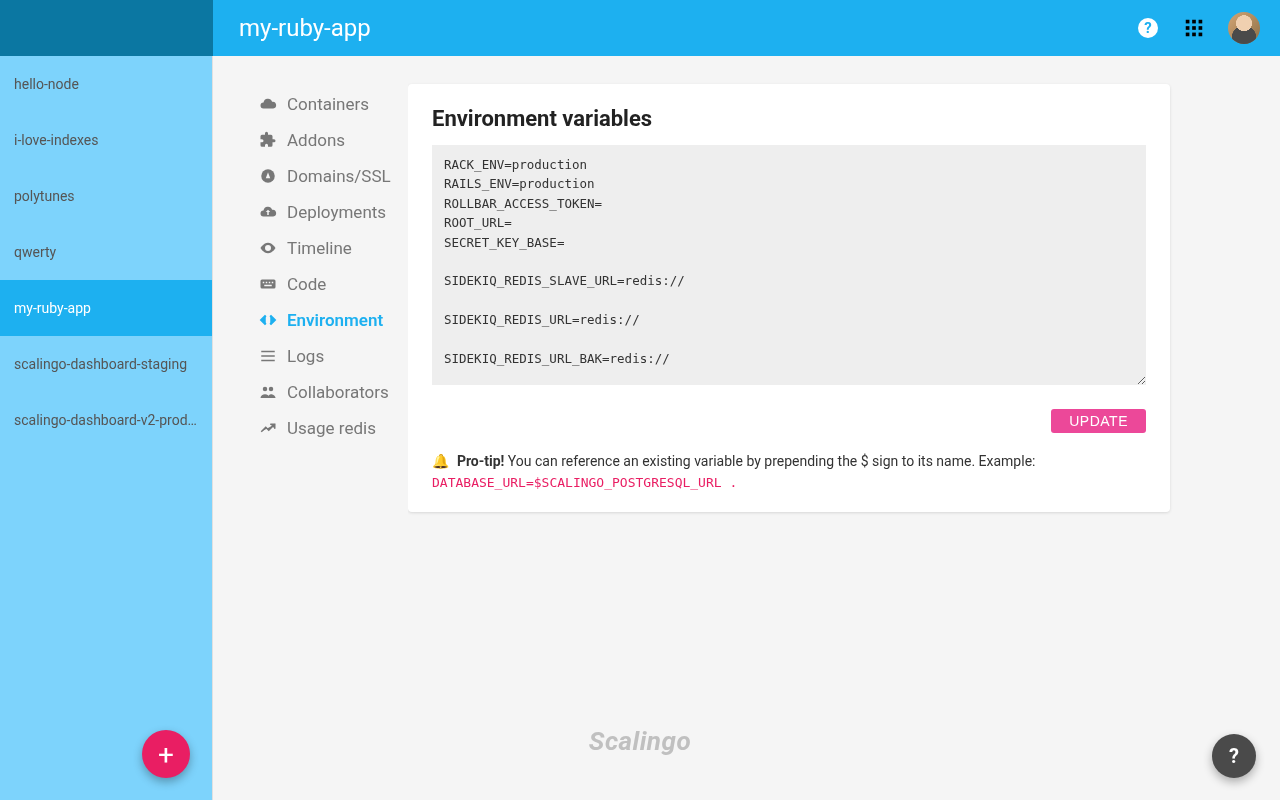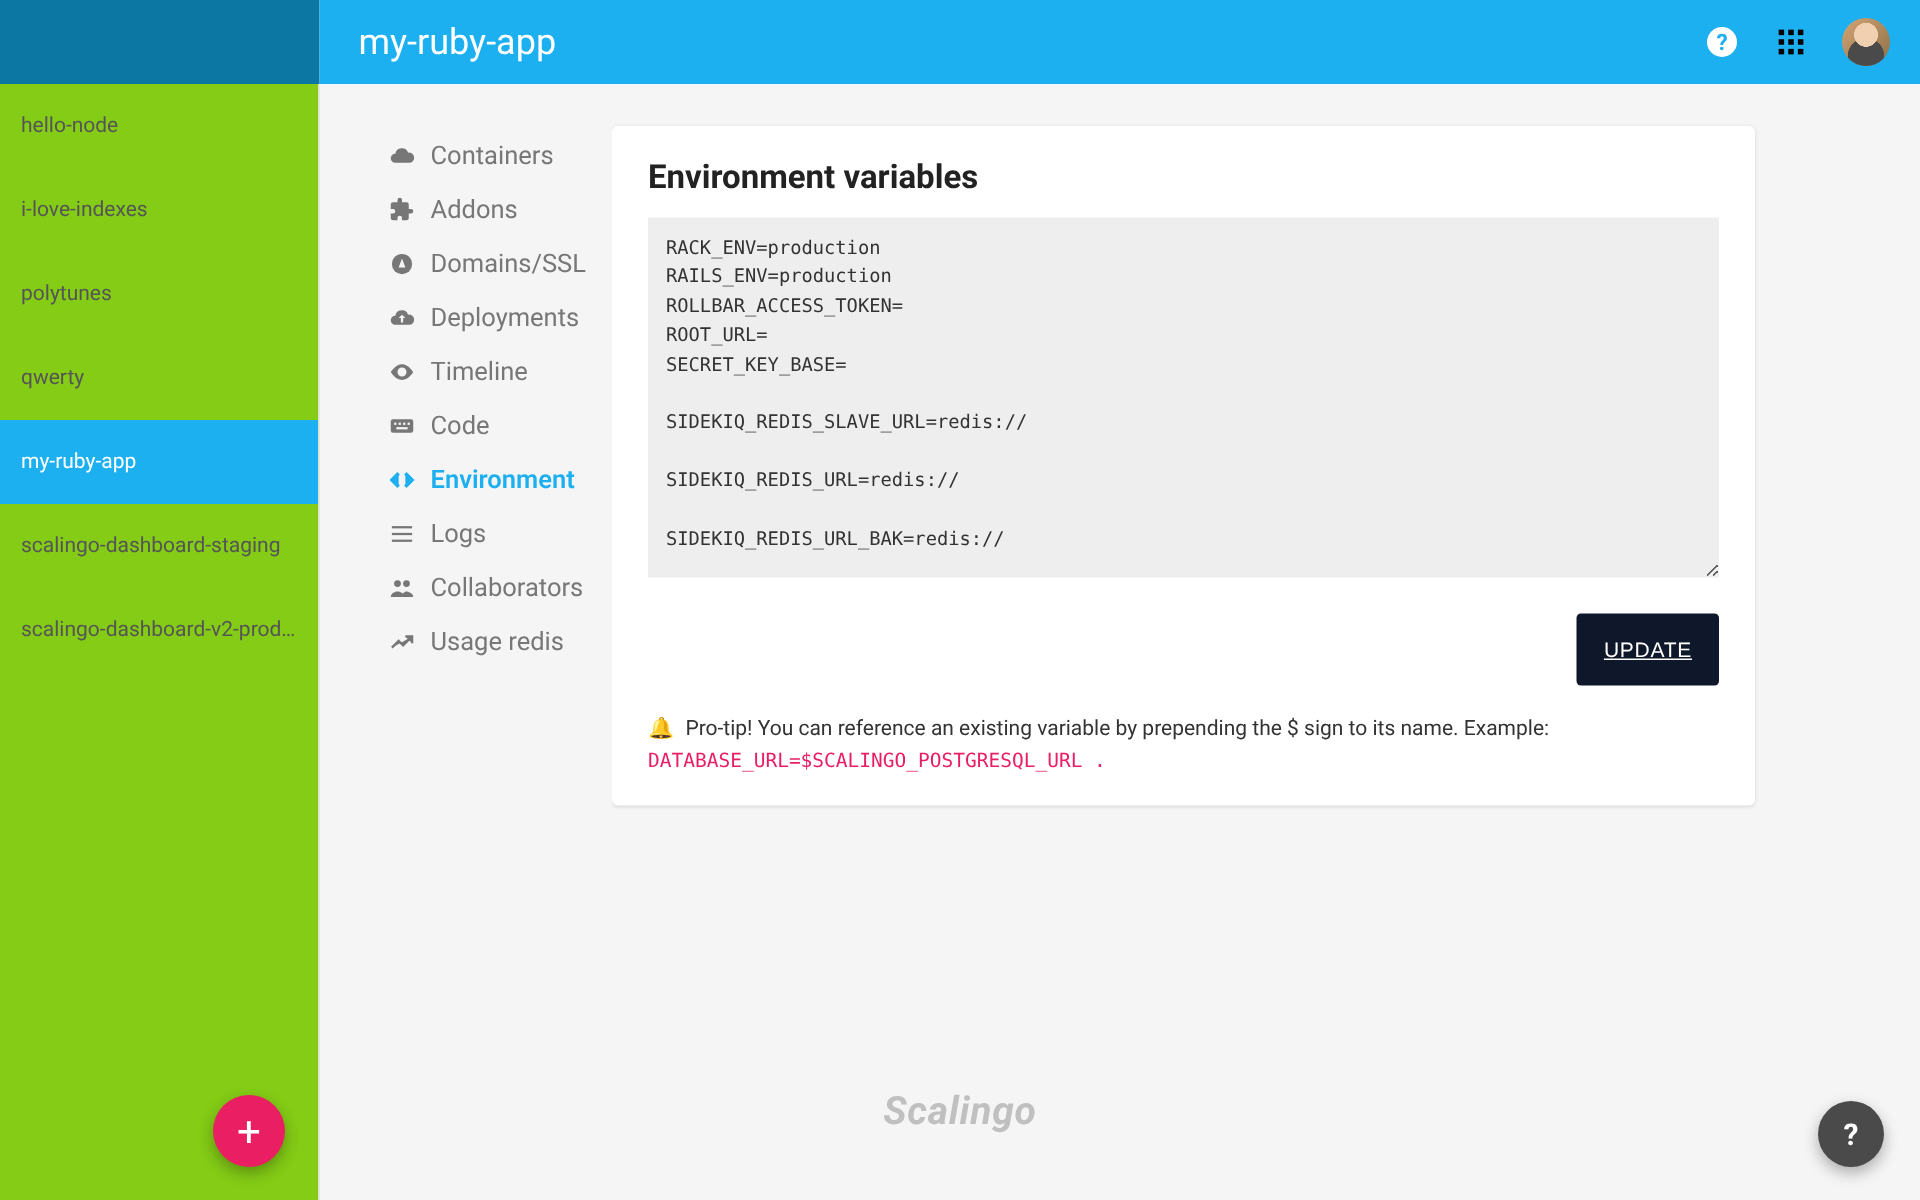--- a/index.html
+++ b/index.html
@@ -9,37 +9,37 @@
 .header-corner { width: 213px; height: 56px; background: #0b77a2; }
 .header-bar { flex: 1; height: 56px; background: #1db0f0; display: flex; align-items: center; padding-left: 26px; padding-right: 20px; }
 .app-title { color: #fff; font-size: 24px; font-weight: 400; flex: 1; }
 .header-icons { display: flex; align-items: center; gap: 22px; }
 .header-icon { width: 24px; height: 24px; display: flex; align-items: center; justify-content: center; cursor: pointer; }
 .avatar { width: 32px; height: 32px; border-radius: 50%; background: linear-gradient(135deg, #d4a574, #8b6f47); cursor: pointer; overflow: hidden; position: relative; }
 .avatar::after { content:""; position:absolute; inset:0; background: radial-gradient(circle at 50% 35%, #f0d0b0 30%, transparent 31%), radial-gradient(circle at 50% 80%, #4a4a4a 40%, transparent 41%); }
 
 .layout { display: flex; height: calc(800px - 56px); }
 
-.app-list { width: 213px; background: #84cc16; overflow-y: auto; border-right: 1px solid #e0e0e0; }
+.app-list { width: 213px; background: #7dd3fc; overflow-y: auto; border-right: 1px solid #e0e0e0; }
 .app-item { padding: 20px 14px; font-size: 14px; color: #555; cursor: pointer; white-space: nowrap; overflow: hidden; text-overflow: ellipsis; }
 .app-item.active { background: #1db0f0; color: #fff; }
 
 .subnav { width: 195px; padding-top: 30px; background: #f5f5f5; }
 .subnav-item { display: flex; align-items: center; gap: 10px; padding: 8px 0 8px 6px; margin-left: 40px; color: #777; font-size: 17px; cursor: pointer; }
 .subnav-item.active { color: #1db0f0; font-weight: 600; }
 .subnav-icon { width: 18px; height: 18px; flex-shrink: 0; display: inline-flex; align-items: center; justify-content: center; }
 
 .main { flex: 1; padding: 28px 110px 20px 0; overflow-y: auto; }
 .card { background: #fff; border-radius: 4px; box-shadow: 0 1px 3px rgba(0,0,0,0.12); padding: 22px 24px; }
 .card-title { font-size: 22px; font-weight: 700; color: #222; margin-bottom: 14px; }
 .env-textarea { width: 100%; height: 240px; background: #eeeeee; border: none; resize: vertical; padding: 10px 12px; font-family: Menlo, Consolas, monospace; font-size: 12.5px; line-height: 1.55; color: #333; outline: none; white-space: pre; overflow: auto; }
 .update-row { display: flex; justify-content: flex-end; margin-top: 20px; }
-.update-btn { background: #0f172a; color: #fff; border: none; padding: 16px 18px; border-radius: 3px; font-size: 14px; font-weight: 500; letter-spacing: 0.5px; cursor: pointer; text-decoration: underline; }
+.update-btn { background: #ec4899; color: #fff; border: none; padding: 4px 18px; border-radius: 3px; font-size: 14px; font-weight: 500; letter-spacing: 0.5px; cursor: pointer; }
 .protip { margin-top: 20px; font-size: 14px; color: #333; }
-.protip-label { font-weight: 400; }
+.protip-label { font-weight: 700; }
 .protip-icon { display: inline-block; margin-right: 4px; }
 .protip-code { font-family: Menlo, Consolas, monospace; color: #e91e63; font-size: 13px; display: block; margin-top: 6px; }
 
 .brand-footer { position: absolute; bottom: 44px; left: 50%; transform: translateX(-50%); font-size: 26px; font-weight: 700; font-style: italic; color: #c0c0c0; letter-spacing: 0.5px; }
 
 .fab { position: absolute; left: 142px; bottom: 22px; width: 48px; height: 48px; border-radius: 50%; background: #e91e63; color: #fff; display: flex; align-items: center; justify-content: center; font-size: 28px; box-shadow: 0 4px 10px rgba(0,0,0,0.3); cursor: pointer; }
 
 .help-fab { position: absolute; right: 24px; bottom: 22px; width: 44px; height: 44px; border-radius: 50%; background: #4a4a4a; color: #fff; display: flex; align-items: center; justify-content: center; font-size: 20px; font-weight: 700; box-shadow: 0 4px 10px rgba(0,0,0,0.3); cursor: pointer; }
 
 svg { fill: currentColor; }

